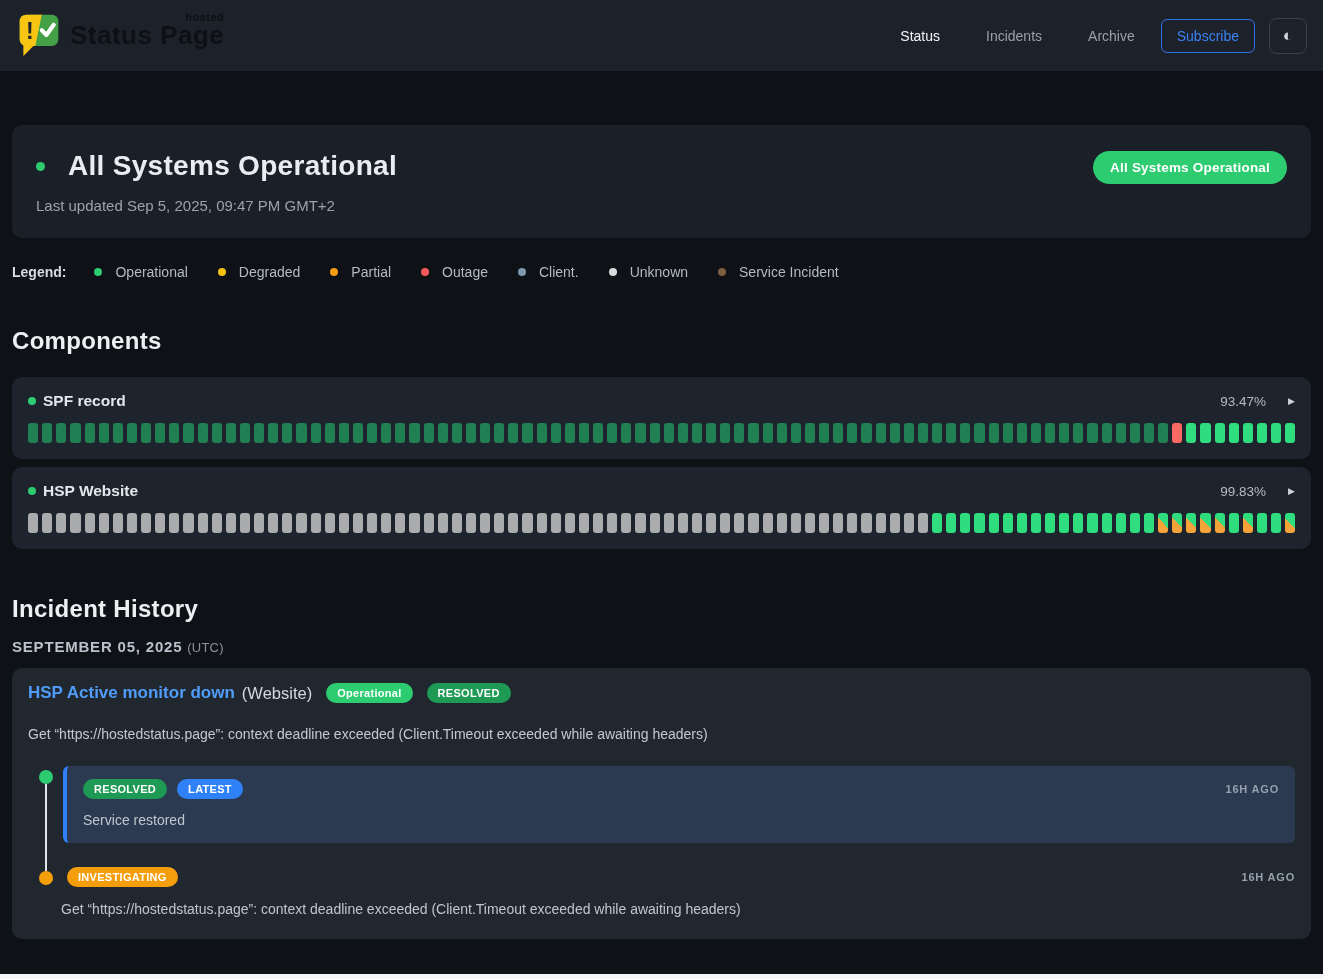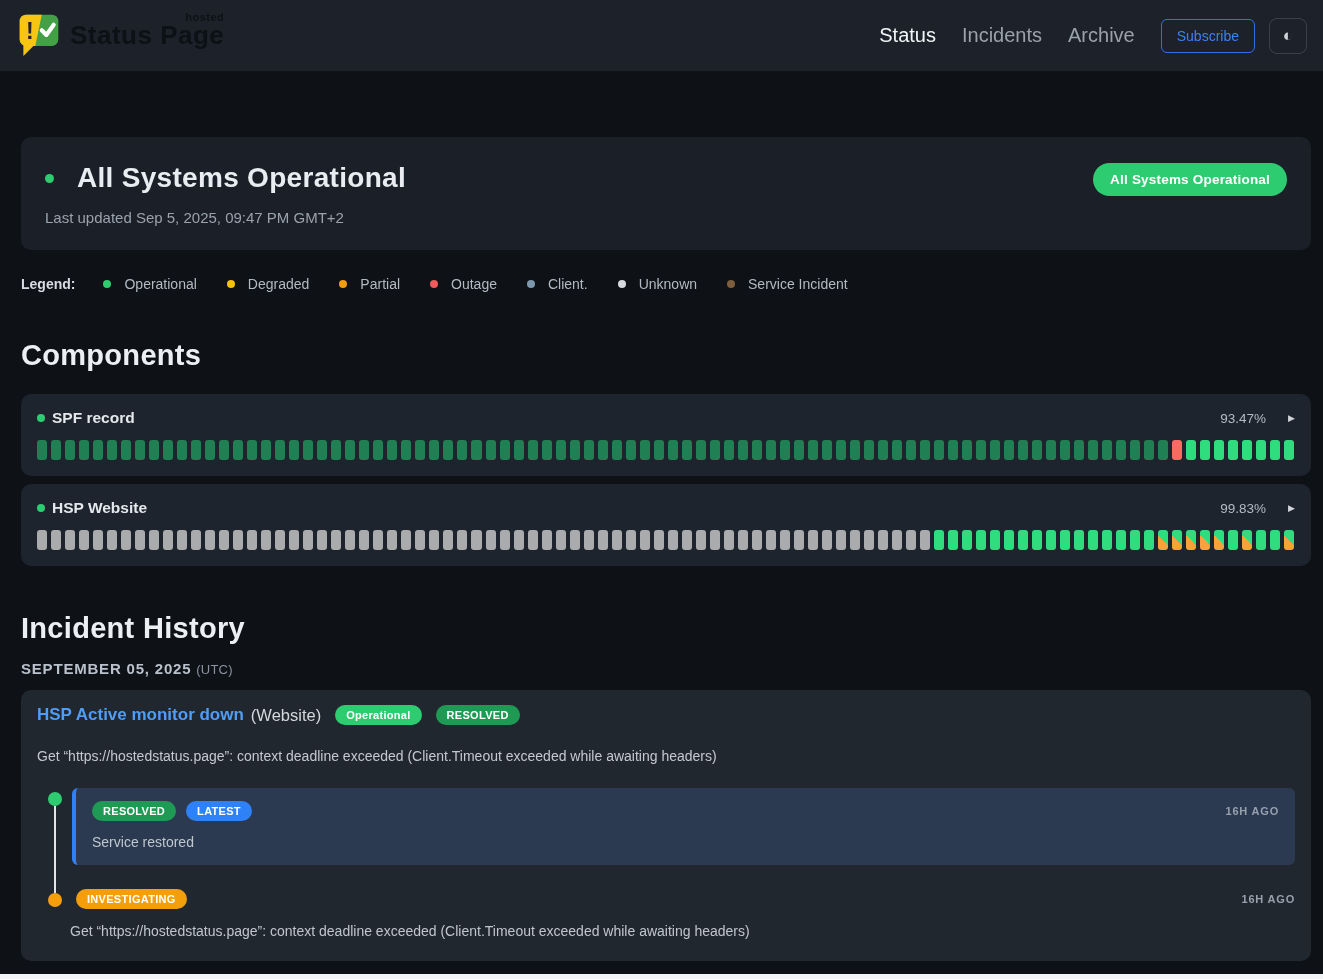--- a/index.html
+++ b/index.html
@@ -11,34 +11,34 @@
   
   .header {
     height:71px; background:#1d222a; display:flex; align-items:center;
     padding:0 16px;
   }
   .brand { display:flex; align-items:center; gap:8px; position:relative; }
   .brand-text { font-size:26px; font-weight:bold; color:#0d1014; letter-spacing:.5px; position:relative; }
   .brand-sup { position:absolute; top:-9px; right:0; font-size:11px; font-weight:bold; color:#0d1014; letter-spacing:.5px; }
   .header-spacer { flex:1; }
   .nav { display:flex; align-items:center; gap:26px; margin-right:26px; }
-  .nav-link { font-size:20px; color:#99a1ab; text-decoration:none; cursor:pointer; }
+  .nav-link { font-size:14px; color:#99a1ab; text-decoration:none; cursor:pointer;margin-left:20px; }
   .nav-link.active { color:#f2f4f7; }
   .subscribe-btn {
     background:transparent; border:1px solid #2f6feb; color:#3b82f6;
     font-size:14px; font-family:inherit; padding:8px 15px; border-radius:6px; cursor:pointer;
     margin-right:14px;
   }
   .theme-btn {
     width:38px; height:36px; border:1px solid #3a414b; border-radius:8px;
     background:transparent; color:#cfd4da; font-size:17px; cursor:pointer;
     display:flex; align-items:center; justify-content:center;
   }
   
-  .container { padding:12px 12px;margin-left:9px; }
+  .container { padding:0 12px; }
   
   .hero {
     margin-top:54px; background:#1b2028; border-radius:10px;
     padding:25px 24px 24px; position:relative;
   }
   .hero-title-row { display:flex; align-items:center; }
   .dot { width:8px; height:8px; border-radius:50%; display:inline-block; flex:none; }
   .hero-dot { width:9px; height:9px; }
   .hero-title { font-size:28px; font-weight:bold; color:#e9ecf0; margin-left:23px; letter-spacing:.3px; }
   .hero-updated { margin-top:15px; font-size:15px; color:#99a2ad; }
@@ -47,21 +47,21 @@
     background:#2ecc71; color:#ffffff; font-size:13.5px; font-weight:bold;
     padding:9px 17px; border-radius:999px; letter-spacing:.2px;
   }
   
   .legend { display:flex; align-items:center; margin-top:26px; padding-left:0; }
   .legend-label { font-size:14px; font-weight:bold; color:#d8dce2; margin-right:28px; }
   .legend-item { display:flex; align-items:center; margin-right:30px; }
   .legend-item .dot { margin-right:13px; }
   .legend-item-text { font-size:14px; color:#b3bac3; }
   
-  .section-title { font-size:29px; font-weight:bold; color:#edf0f3; letter-spacing:.3px; }
+  .section-title { font-size:24px; font-weight:bold; color:#edf0f3; letter-spacing:.3px; }
   .components-title { margin-top:47px; margin-bottom:22px; }
   .component-card {
     background:#1e242d; border-radius:10px; padding:15px 16px 16px; margin-bottom:8px;
   }
   .component-head { display:flex; align-items:center; }
   .component-name { font-size:15.5px; font-weight:bold; color:#e4e7ec; margin-left:7px; }
   .component-spacer { flex:1; }
   .component-uptime { font-size:13.5px; color:#b4bbc4; margin-right:22px; }
   .component-arrow { font-size:9px; color:#cfd4da; cursor:pointer; }
   .bars { display:flex; gap:4px; margin-top:13px; }

